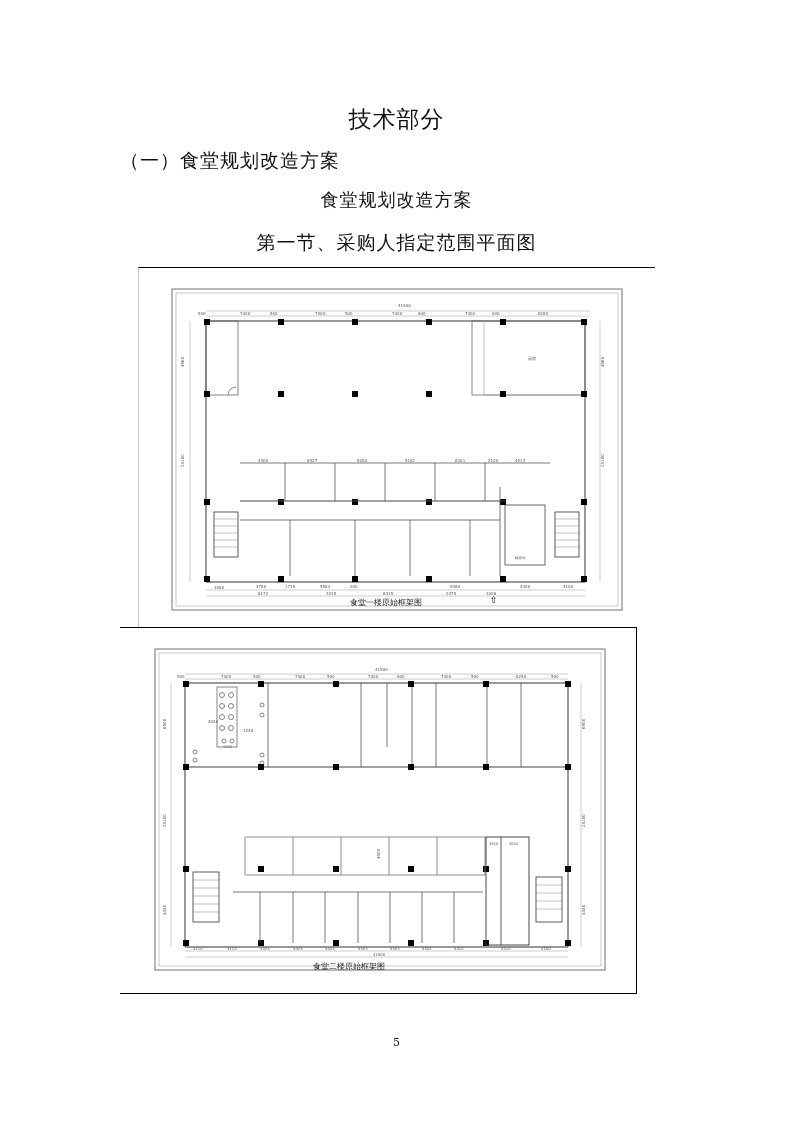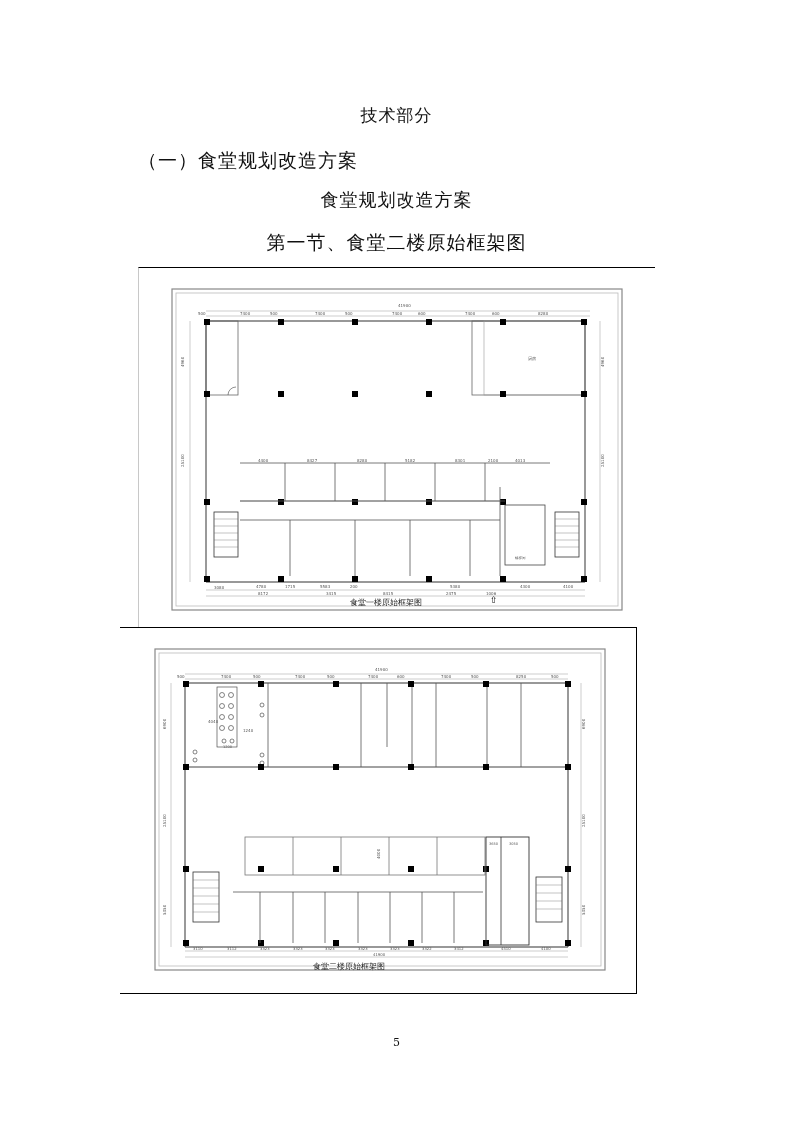--- a/index.html
+++ b/index.html
@@ -1,37 +1,37 @@
 <!DOCTYPE html>
 <html><head>
 <meta charset="utf-8">
 <style>
   html, body { margin: 0; padding: 0; background: #ffffff; }
   body { width: 793px; height: 1122px; position: relative; overflow: hidden;
          font-family: "DejaVu Serif", "Liberation Serif", serif; color: #111; }
   .abs { position: absolute; }
   .h-center { left: 0; width: 793px; text-align: center; }
-  .title-main { top: 104px; font-size: 17px; letter-spacing: 1px; }
-  .subtitle-1 { left: 120px; top: 148px; font-size: 19px; letter-spacing: 1px; margin-left: 18px; }
+  .title-main { top: 104px; font-size: 23px; letter-spacing: 1px; }
+  .subtitle-1 { left: 120px; top: 148px; font-size: 19px; letter-spacing: 1px; }
   .title-2 { top: 188px; font-size: 18px; letter-spacing: 1px; }
   .title-3 { top: 230px; font-size: 19px; letter-spacing: 1px; }
   .page-num { top: 1036px; font-size: 11px; }
   .frame1 { left: 138px; top: 267px; width: 516px; height: 360px;
             border-top: 1px solid #000; border-left: 1px solid #c8c8c8; }
   .frame2 { left: 120px; top: 627px; width: 516px; height: 365px;
             border-top: 1px solid #000; border-right: 1px solid #000; border-bottom: 1px solid #000; }
   svg text { font-family: "DejaVu Sans", "Liberation Sans", sans-serif; }
 </style>
 </head>
 <body>
 
 <div class="abs h-center title-main">技术部分</div>
 <div class="abs subtitle-1">（一）食堂规划改造方案</div>
 <div class="abs h-center title-2">食堂规划改造方案</div>
-<div class="abs h-center title-3">第一节、食堂二楼原始框架图</div>
+<div class="abs h-center title-3">第一节、采购人指定范围平面图</div>
 
 <div class="abs frame1"></div>
 <svg class="abs" style="left:170px;top:287px" width="454" height="325" viewBox="0 0 454 325">
   <rect x="2" y="2" width="450" height="321" fill="none" stroke="#888" stroke-width="1.2"></rect>
   <rect x="6" y="6" width="442" height="313" fill="none" stroke="#bbb" stroke-width="0.8"></rect>
 
   <line x1="36" y1="24" x2="420" y2="24" stroke="#999" stroke-width="0.5"></line>
   <line x1="36" y1="29" x2="420" y2="29" stroke="#999" stroke-width="0.5"></line>
   <text x="228" y="20" font-size="4" fill="#555">41900</text>
   <g font-size="4" fill="#555">

